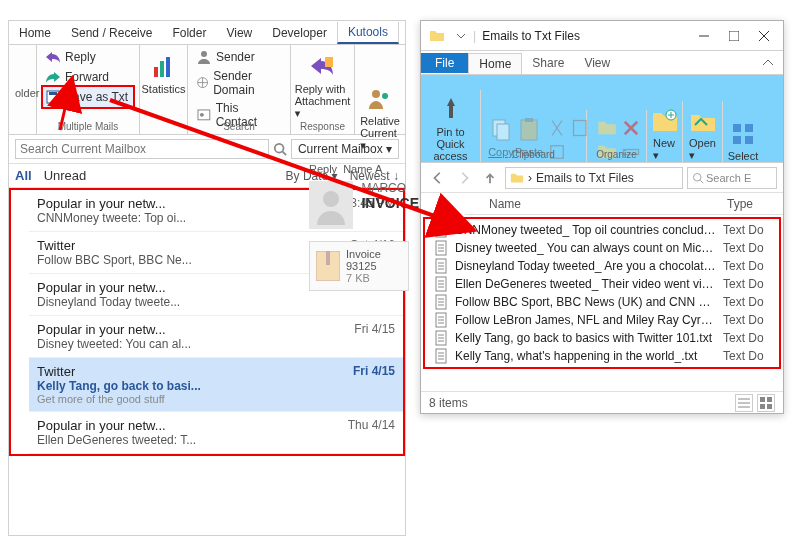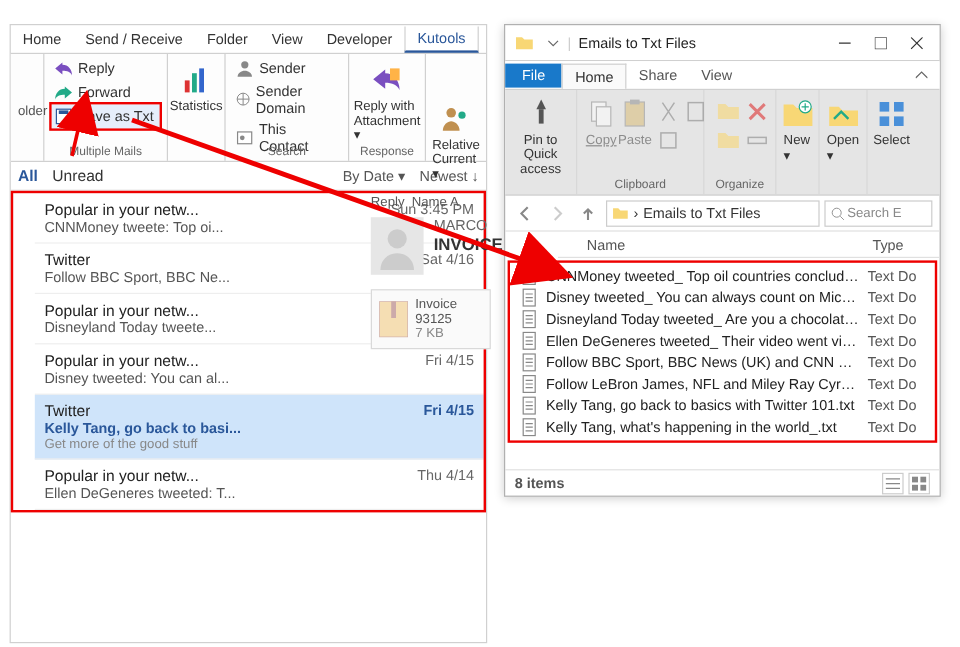--- a/index.html
+++ b/index.html
@@ -126,22 +126,23 @@
     height: 24px;
     background: #fff;
     border-bottom: 1px solid #d0d0d0;
   }
   .exptabs .filetab { background:#1979ca; color:#fff; padding:3px 14px; font-size:12px;}
   .exptabs .hometab { background:#fafafa; border:1px solid #d0d0d0; border-bottom:none; padding:3px 10px; font-size:12px; position:relative; top:1px;}
   .exptabs .othertab { padding:3px 10px; font-size:12px; color:#555;}
   .expribbon {
     display:flex;
     height: 88px;
-    background:#e5e5e5;
+    background:#7dd3fc;
     border-bottom:1px solid #d0d0d0;
+    align-items:flex-end;
   }
   .expribbon .grp { border-right:1px solid #d8d8d8; padding:4px 6px 0 6px; display:flex; flex-direction:column; position:relative;}
   .expribbon .grp .glabel { text-align:center; font-size:10px; color:#666; position:absolute; bottom:2px; left:0; right:0;}
   .expribbon .vcol { display:flex; flex-direction:column; align-items:center; font-size:11px; gap:2px; padding-top:2px; cursor:pointer;}
   .expribbon .vcol .icbox { width:28px; height:28px;}
   .smallicons { display:grid; grid-template-columns: repeat(2, 20px); grid-auto-rows:20px; gap:4px; padding: 4px 4px 0 4px;}
   .smallicons .sic { width:20px; height:20px; opacity:0.6;}
   .addrbar {
     display:flex; align-items:center;
     height: 30px;
@@ -171,21 +172,21 @@
   }
   .filerow .fic { width:16px; height:16px; flex-shrink:0;}
   .filerow .fname { flex:1; white-space:nowrap; overflow:hidden; text-overflow:ellipsis;}
   .filerow .ftype { width:48px; color:#555; font-size:12px; text-align:left; white-space:nowrap; overflow:hidden;}
   .statusbar {
     position:absolute; bottom:0; left:0; right:0;
     height:22px;
     border-top:1px solid #e0e0e0;
     display:flex; align-items:center;
     padding:0 8px;
-    font-size:12px; color:#555;font-weight:bold;
+    font-size:12px; color:#555;
   }
   .statusbar .spacer{flex:1;}
   .statusbar .viewic{ width:18px;height:18px; margin-left:4px; border:1px solid #ccc; display:flex; align-items:center; justify-content:center;}
 
   
   .arrowsvg {
     position:absolute;
     pointer-events:none;
   }
 </style>
@@ -294,20 +295,30 @@
               <circle cx="10" cy="9" r="4" fill="#c09050"></circle>
               <circle cx="19" cy="11" r="3" fill="#2a8"></circle>
               <path d="M3 24c0-5 4-8 7-8s7 3 7 8" fill="#c09050"></path>
             </svg>
           </span>
         <span>Relative Current ▾</span>
       </div>
     </div>
   </div>
 
+  <div class="searchrow">
+    <input style="flex: 1 1 0%;" placeholder="Search Current Mailbox">
+    <span class="ic">
+        <svg width="14" height="14" viewBox="0 0 16 16">
+          <circle cx="7" cy="7" r="5" fill="none" stroke="#888" stroke-width="2"></circle>
+          <line x1="11" y1="11" x2="15" y2="15" stroke="#888" stroke-width="2"></line>
+        </svg>
+      </span>
+    <span style="border:1px solid #ccc;padding:2px 6px;font-size:12px;">Current Mailbox ▾</span>
+  </div>
 
   <div class="filterrow">
     <span class="allfilter">All</span>
     <span>Unread</span>
     <span class="spacer"></span>
     <span class="sortbtn">By Date ▾</span>
     <span class="sortbtn">Newest ↓</span>
   </div>
 
   <div class="msglist">

